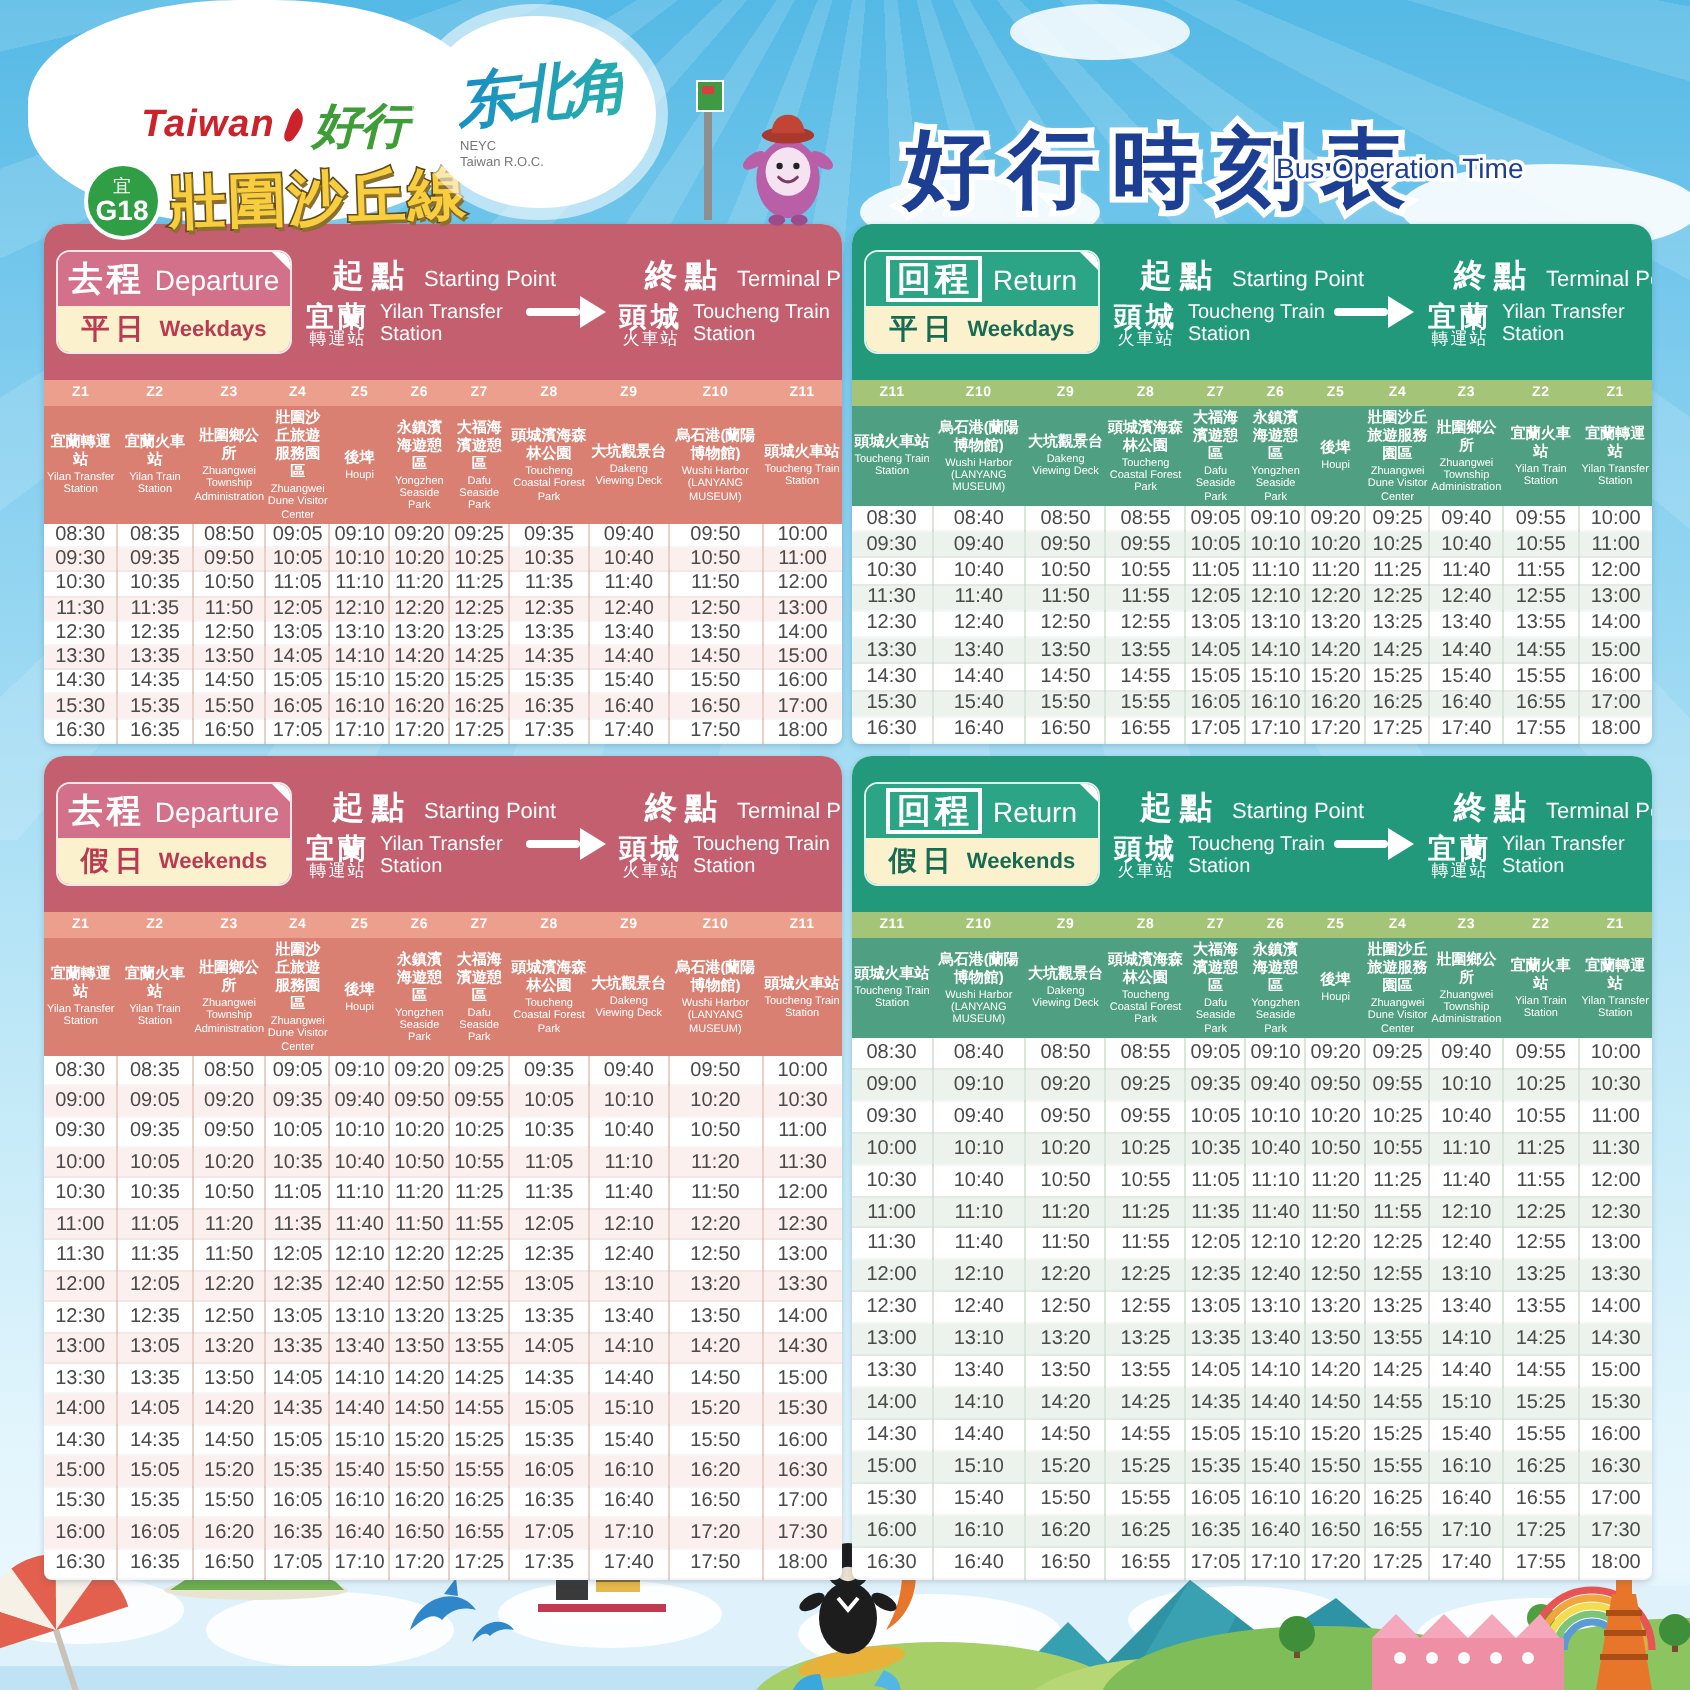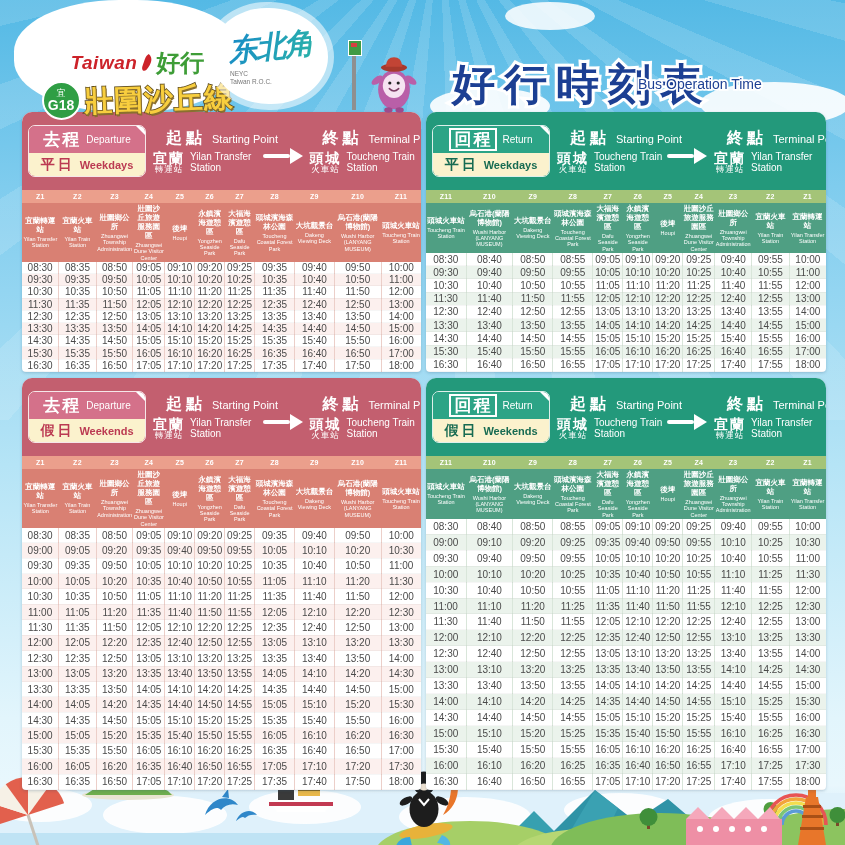--- a/index.html
+++ b/index.html
@@ -8,21 +8,21 @@
     background:linear-gradient(180deg,#54b9e5 0%,#7fccee 22%,#b5e4f6 55%,#e2f5fc 85%,#eef9fe 100%);}
   .rays{position:absolute;inset:0;height:420px;opacity:.45;pointer-events:none;
     background:repeating-conic-gradient(from -38deg at 52% -18%,rgba(255,255,255,0) 0deg 7deg,rgba(255,255,255,.30) 7deg 12deg);}
   .cloud{position:absolute;background:#fff;border-radius:50%;}
 
   
   .brand{position:absolute;left:30px;top:6px;width:215px;z-index:3;text-align:center;}
   .brand-top{display:flex;align-items:center;justify-content:center;gap:2px;margin-top:41px;}
   .tw{color:#cc2229;font-weight:bold;font-size:19px;font-style:italic;letter-spacing:.5px;}
   .island{width:15px;height:22px;}
-  .hx{color:#3e9d37;font-weight:bold;font-size:24px;}
+  .hx{color:#3e9d37;font-weight:bold;font-size:24px;font-style:italic;}
   .brand-mid{display:flex;align-items:center;justify-content:center;gap:3px;margin-top:1px;position:relative;}
   .route-badge{width:35px;height:35px;border-radius:50%;background:#2f9e44;color:#fff;flex:none;
     display:flex;flex-direction:column;align-items:center;justify-content:center;line-height:1;border:2px solid #fff;}
   .rb-s{font-size:9px;}
   .rb-b{font-size:14px;font-weight:bold;}
   .route-zh{font-size:29px;font-weight:bold;color:#f8ce3e;letter-spacing:1px;
     -webkit-text-stroke:1.6px #5d4a1d;paint-order:stroke fill;
     text-shadow:1px 2px 0 #8a6f2e;transform:rotate(-2deg);display:inline-block;}
   .spark{position:absolute;color:#f8ce3e;text-shadow:0 0 2px #5d4a1d;}
   .s1{right:-12px;top:-8px;font-size:15px;}
@@ -59,21 +59,21 @@
   #tt1{left:426px;top:112px;width:400px;height:260px;}
   #tt2{left:22px;top:378px;width:399px;height:412px;}
   #tt3{left:426px;top:378px;width:400px;height:412px;}
 
   .tt-head{flex:none;height:78px;background:var(--header);display:flex;align-items:center;padding:0 6px;gap:4px;}
   .badge{flex:none;width:116px;height:50px;border-radius:7px;overflow:hidden;position:relative;
     display:flex;flex-direction:column;border:1px solid rgba(255,255,255,.85);}
   .badge-top{height:27px;background:var(--badge-top);color:#fff;display:flex;align-items:center;justify-content:center;gap:5px;}
   .dir-zh{font-size:17px;font-weight:bold;letter-spacing:2px;line-height:1;}
   .boxed .dir-zh{border:2px solid #fff;padding:1px 3px;}
-  .dir-en{font-size:10px;}
+  .dir-en{font-size:14px;}
   .badge-bot{flex:1;background:var(--cream);color:var(--day-text);display:flex;align-items:center;justify-content:center;gap:5px;}
   .day-zh{font-size:14px;font-weight:bold;letter-spacing:3px;}
   .day-en{font-size:11px;font-weight:bold;}
   .fold{position:absolute;top:0;right:0;width:0;height:0;border-top:9px solid #fff;border-left:9px solid transparent;}
 
   .ep{flex:1;color:#fff;padding-left:3px;min-width:0;}
   .ep-row1{display:flex;align-items:baseline;gap:6px;margin-left:13px;}
   .ep-label{font-size:16px;font-weight:bold;letter-spacing:4px;white-space:nowrap;}
   .ep-en{font-size:11px;white-space:nowrap;}
   .ep-row2{display:flex;align-items:center;gap:5px;margin-top:2px;}

